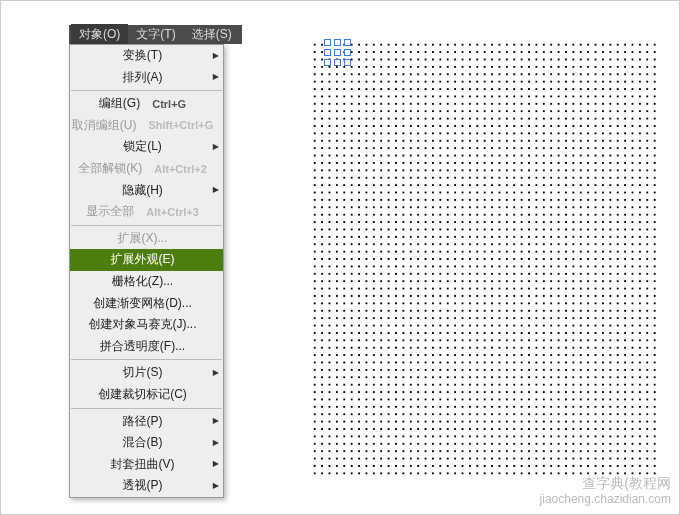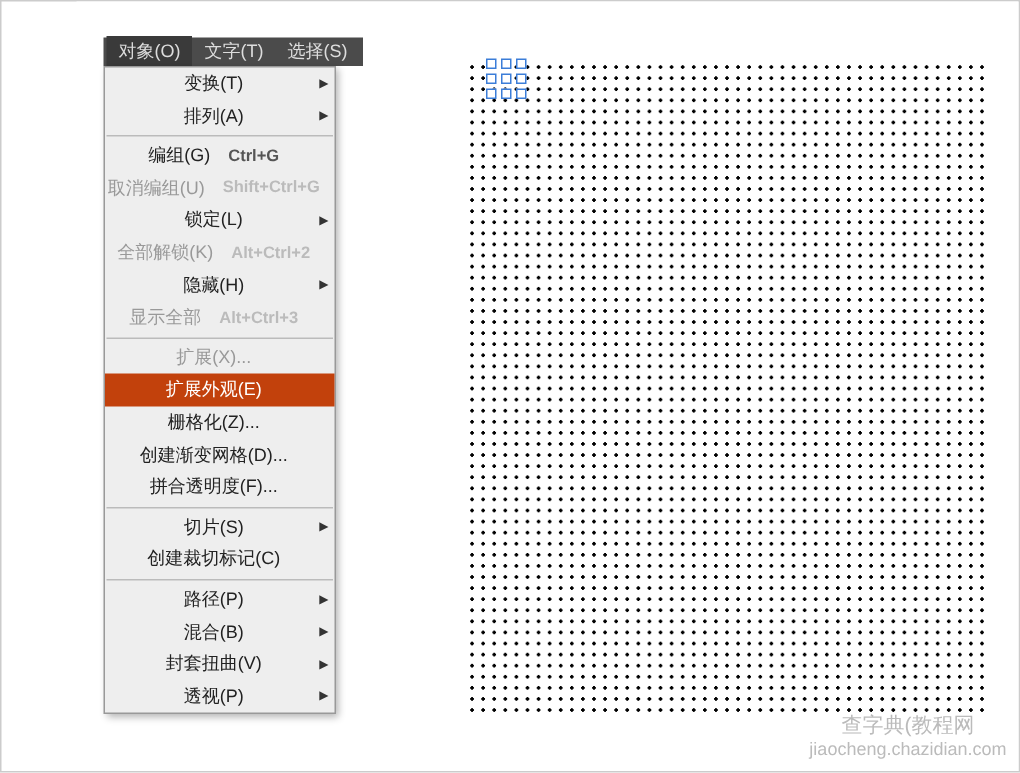--- a/index.html
+++ b/index.html
@@ -96,21 +96,21 @@
       color: #222;
       cursor: default;
       white-space: nowrap;
       position: relative;
       line-height: 1.3;
     }
     .menu-item.disabled {
       color: #999;
     }
     .menu-item.highlighted {
-      background: #c2410c;
+      background: #4d7c0f;
       color: #fff;
     }
     .menu-item .shortcut {
       font-size: 11px;
       color: #555;
       margin-left: 12px;
       font-weight: bold;
     }
     .menu-item.disabled .shortcut {
       color: #bbb;
@@ -127,21 +127,21 @@
       background: #bbb;
       margin: 2px 1px;
     }
     
     .watermark {
       position: absolute;
       right: 8px;
       bottom: 6px;
       color: #bbb;
       font-size: 12px;
-      text-align: center;
+      text-align: right;
       line-height: 1.3;
       z-index: 5;
     }
     .watermark .main { font-size: 14px; }
   </style>
 </head>
 <body>
 
 <div class="canvas-area">
   <div class="dot-pattern"></div>
@@ -201,20 +201,23 @@
   <div class="menu-item highlighted">
       <span>扩展外观(E)</span>
     </div>
   <div class="menu-item">
       <span>栅格化(Z)...</span>
     </div>
   <div class="menu-item">
       <span>创建渐变网格(D)...</span>
     </div>
   <div class="menu-item">
+      <span>创建对象马赛克(J)...</span>
+    </div>
+  <div class="menu-item">
       <span>拼合透明度(F)...</span>
     </div>
   <div class="sep"></div>
   <div class="menu-item submenu">
       <span>切片(S)</span>
     </div>
   <div class="menu-item">
       <span>创建裁切标记(C)</span>
     </div>
   <div class="sep"></div>

